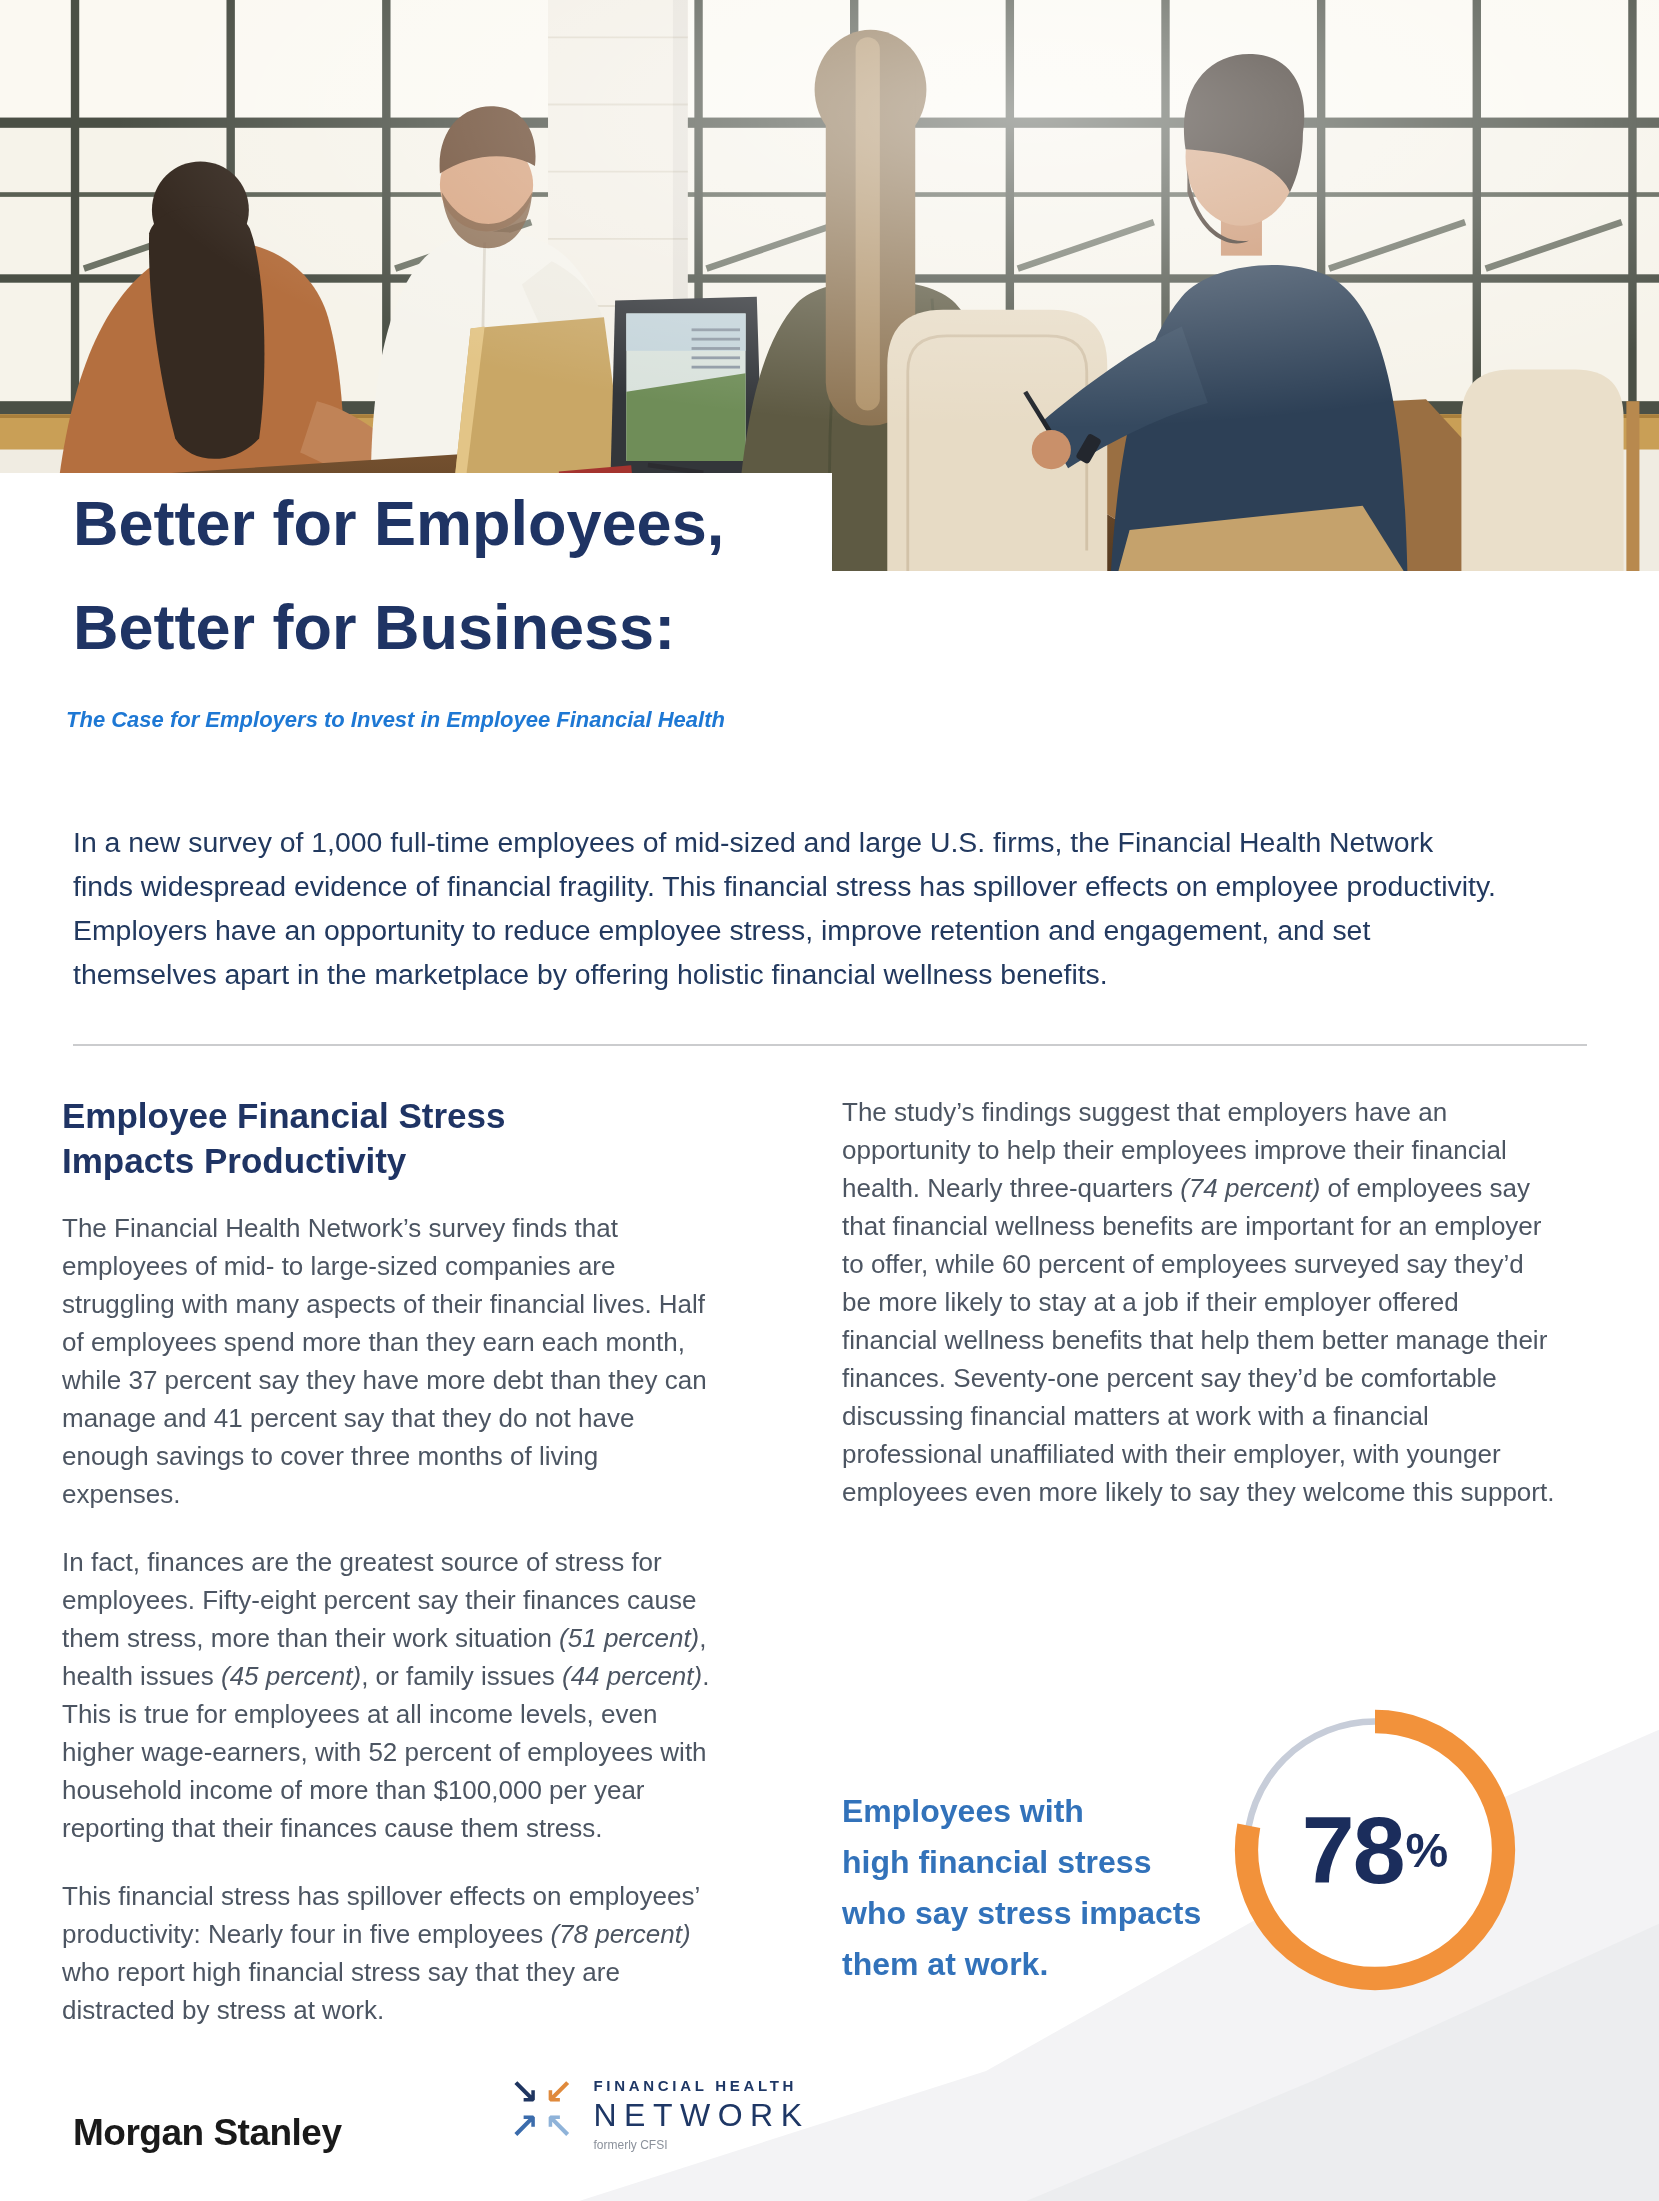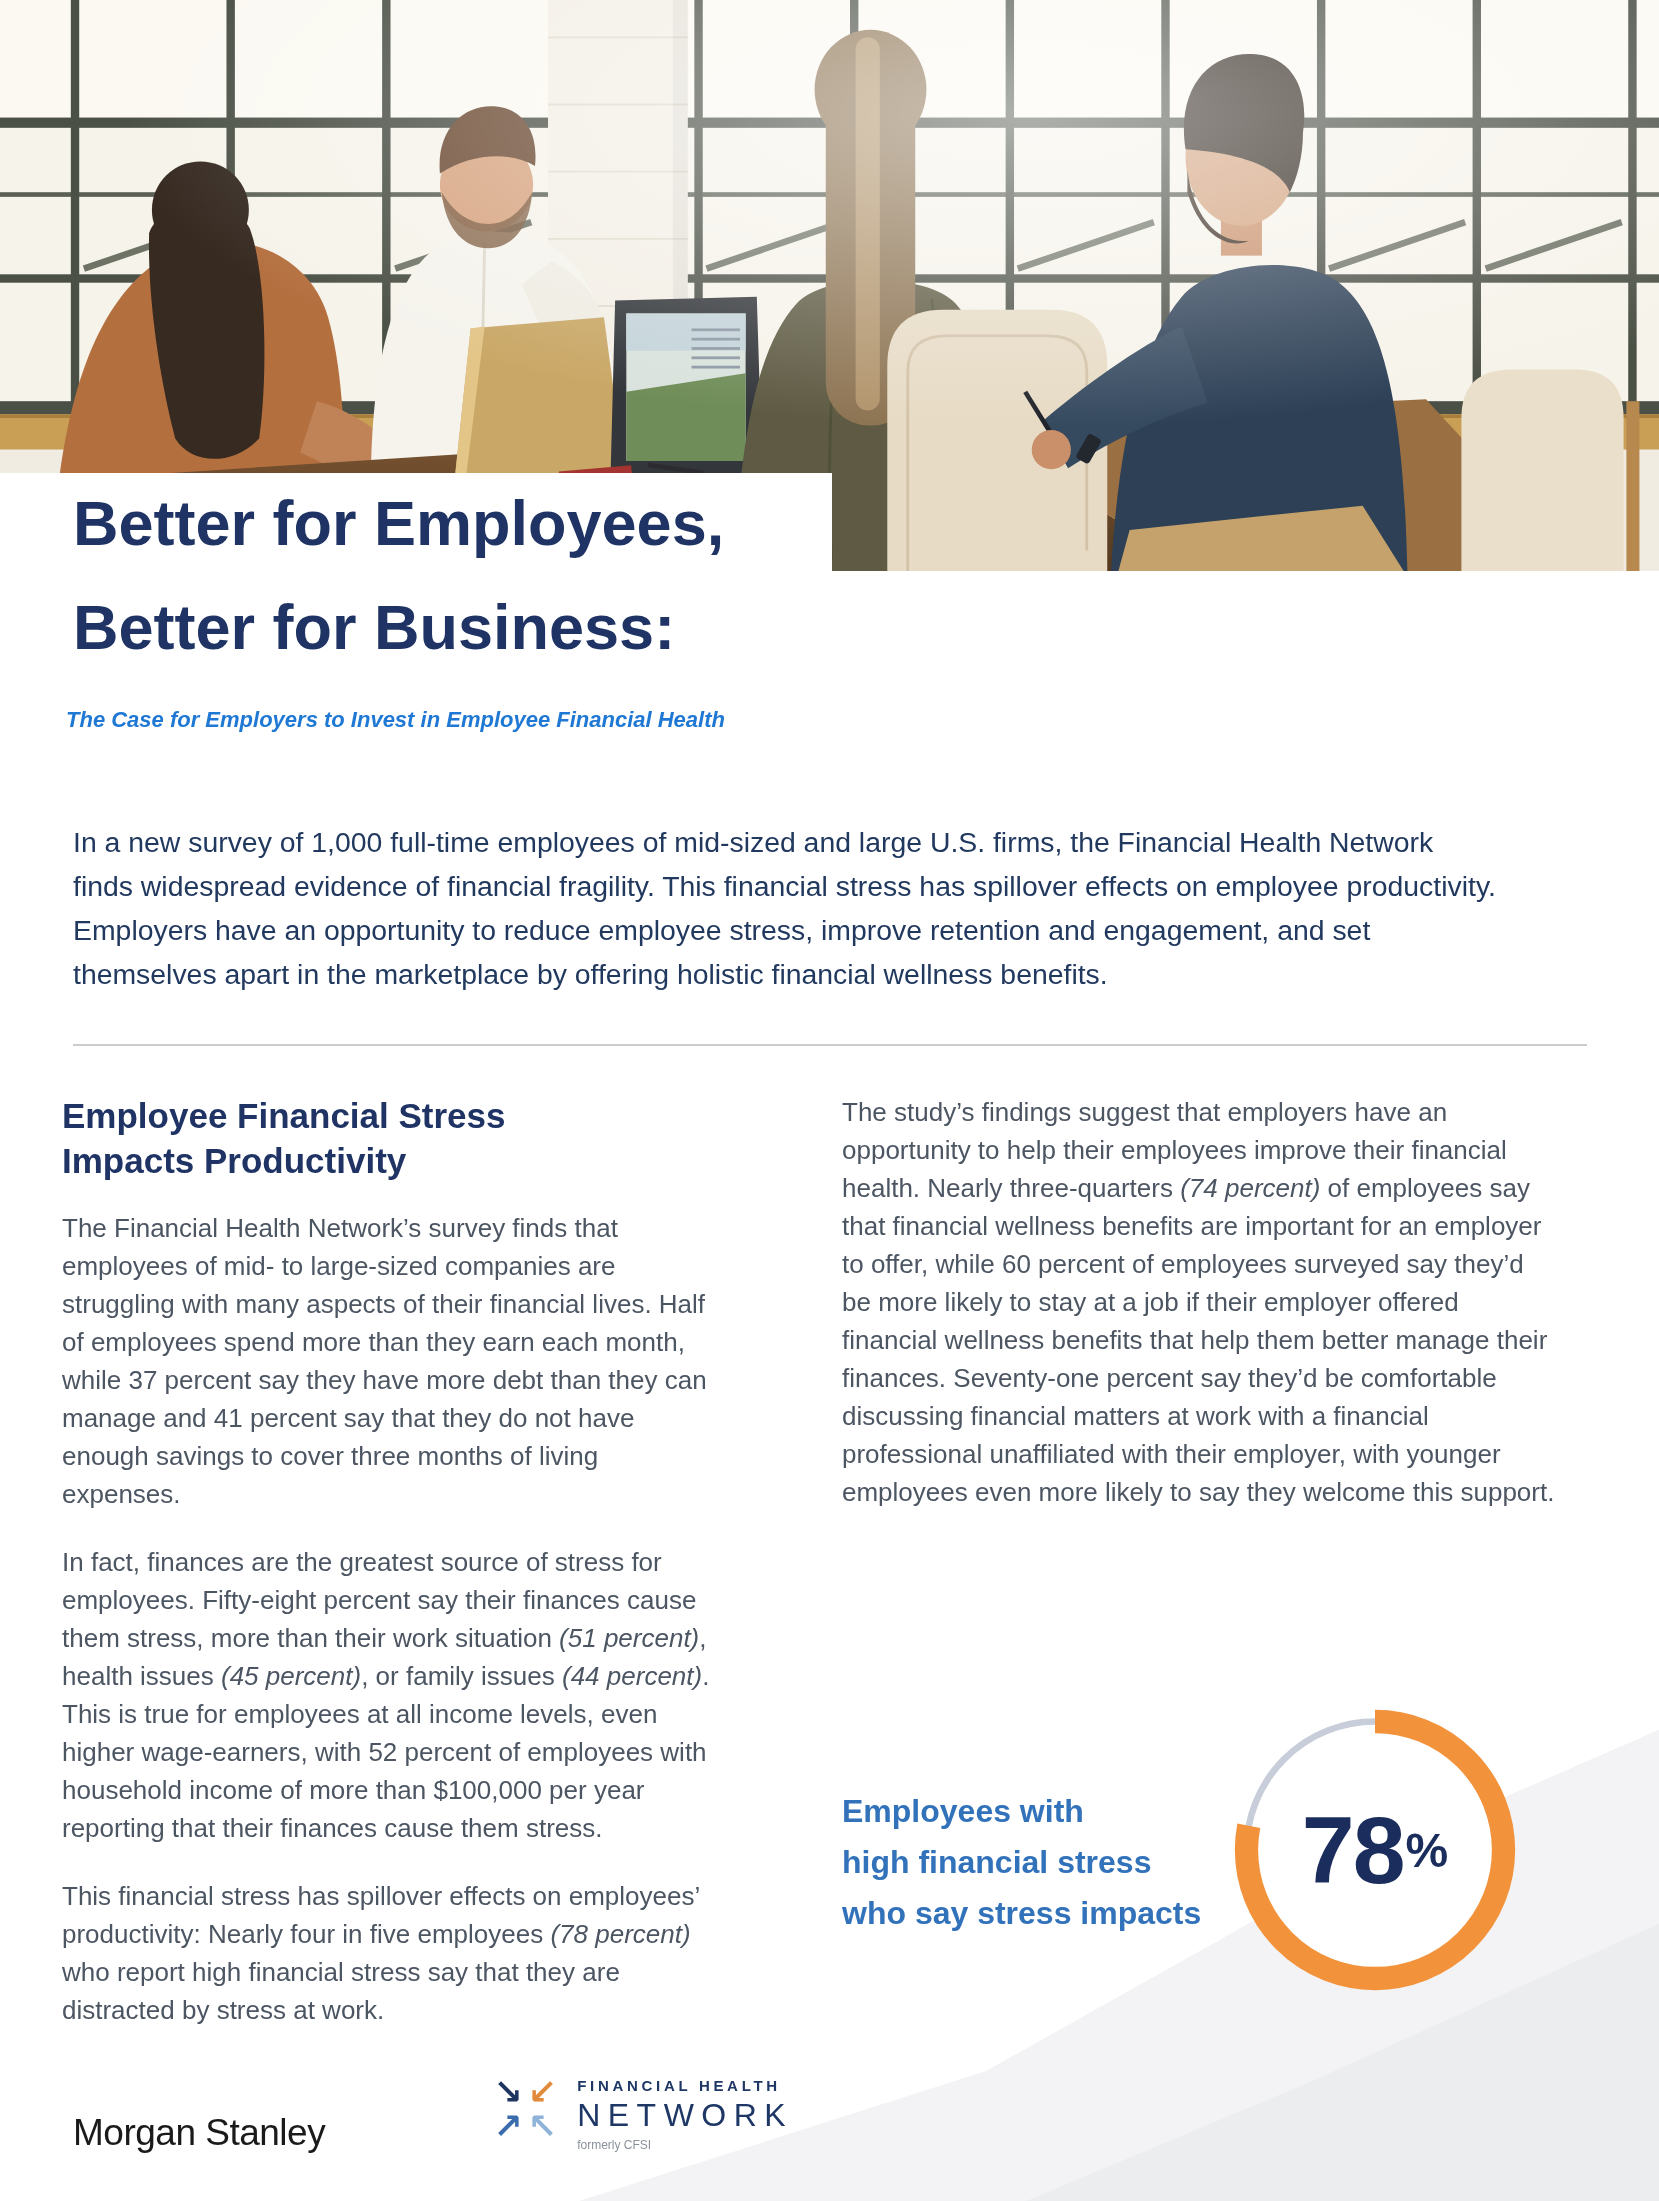--- a/index.html
+++ b/index.html
@@ -31,21 +31,21 @@
 
   .callout{position:absolute;left:842px;top:1786px;width:401px;z-index:2;
            font-size:32px;font-weight:800;line-height:51px;color:#3272BA;}
 
   .donut-wrap{position:absolute;left:1226px;top:1701px;width:298px;height:298px;z-index:2;}
   .donut-label{position:absolute;inset:0;display:flex;align-items:center;justify-content:center;}
   .donut-value{font-size:95px;font-weight:800;color:#1B2D5C;letter-spacing:-1.9px;}
   .donut-unit{font-size:48px;font-weight:800;color:#1B2D5C;margin-left:1.9px;}
 
   .footer{position:absolute;left:73px;top:2073px;display:flex;align-items:center;z-index:2;}
-  .ms-logo{font-size:37px;font-weight:400;color:#1A1A1A;letter-spacing:-0.5px;margin-top:39px;}
+  .ms-logo{font-size:37px;font-weight:700;color:#1A1A1A;letter-spacing:-0.5px;margin-top:39px;}
   .fhn{display:flex;margin-left:166px;}
   .fhn-mark{width:69px;height:69px;display:grid;grid-template-columns:34px 34px;grid-template-rows:34px 34px;}
   .fhn-mark span{font-size:35px;line-height:34px;font-weight:700;text-align:center;
                  font-family:"DejaVu Sans", sans-serif;}
   .fhn-text{margin-left:17px;padding-top:1.9px;}
   .fhn-line1{font-size:15px;font-weight:700;letter-spacing:3.7px;color:#1E3765;}
   .fhn-line2{font-size:32px;font-weight:500;letter-spacing:7.5px;color:#1E3765;margin-top:3.7px;}
   .fhn-tagline{font-size:12px;color:#8B919B;margin-top:3.7px;}
 </style>
 </head>
@@ -205,20 +205,21 @@
     </div>
 
     <div class="col col-right">
       <p><span>The study’s findings suggest that employers have an opportunity to help their employees improve their financial health. Nearly three-quarters </span><span class="it">(74 percent)</span><span> of employees say that financial wellness benefits are important for an employer to offer, while 60 percent of employees surveyed say they’d be more likely to stay at a job if their employer offered financial wellness benefits that help them better manage their finances. Seventy-one percent say they’d be comfortable discussing financial matters at work with a financial professional unaffiliated with their employer, with younger employees even more likely to say they welcome this support.</span></p>
     </div>
 
     <div class="callout">
       <div>Employees with</div>
       <div>high financial stress</div>
       <div>who say stress impacts</div>
+      <div>them at work.</div>
     </div>
 
     <div class="donut-wrap">
       <svg width="298" height="298" viewBox="0 0 320 320">
         <circle cx="160" cy="160" r="150" fill="#ffffff"></circle>
         <circle id="donut-track" cx="160" cy="160" r="138" fill="none" stroke="#C7CDD9" stroke-width="7"></circle>
         <circle id="donut-ring" cx="160" cy="160" r="138" fill="none" stroke="#F2923B" stroke-width="25" transform="rotate(-90 160 160)" stroke-dasharray="676.3220664648106 867.0795723907829"></circle>
       </svg>
       <div class="donut-label">
         <span class="donut-value" style="color: rgb(27, 45, 92);">78</span>

